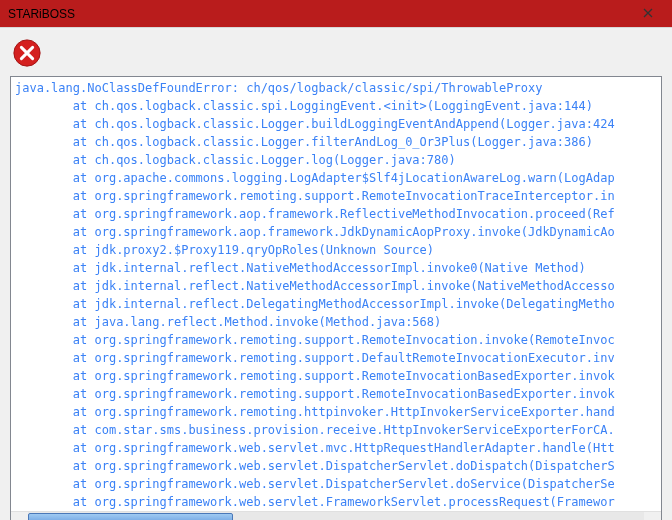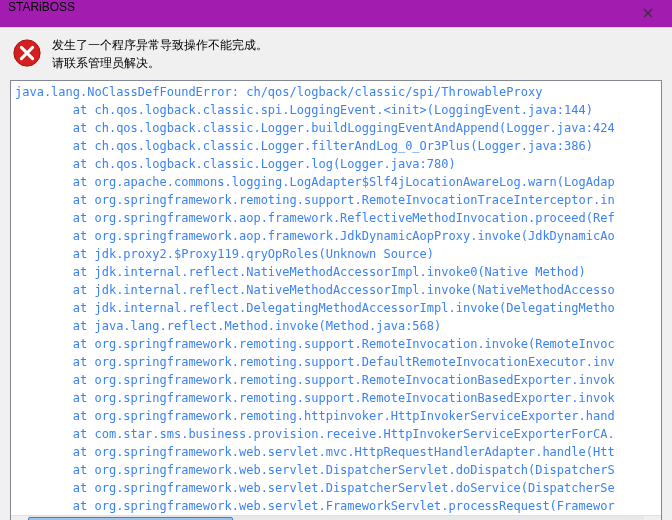--- a/index.html
+++ b/index.html
@@ -8,24 +8,24 @@
     font-family: "Microsoft YaHei", "SimSun", Arial, sans-serif;
     background: #f0f0f0;
     width: 672px;
     height: 520px;
     overflow: hidden;
     display: flex;
     flex-direction: column;
   }
   .titlebar {
     height: 28px;
-    background: #a21caf;
+    background: #b91c1c;
     border-bottom: 1px solid #d8d8d8;
     display: flex;
-    align-items: flex-start;
+    align-items: center;
     padding: 0 4px 0 8px;
     font-size: 12px;
     color: #000;
   }
   .titlebar .title-text { flex: 1; }
   .titlebar .close {
     width: 40px;
     height: 28px;
     display: flex;
     align-items: center;
@@ -124,24 +124,20 @@
 </div>
 
 <div class="body-area">
   <div class="header-row">
     <div class="error-icon">
       <svg viewBox="0 0 32 32">
         <circle cx="16" cy="16" r="14" fill="#d4201f" stroke="#a01010" stroke-width="1"></circle>
         <path d="M10 10 L22 22 M22 10 L10 22" stroke="#ffffff" stroke-width="3.2" stroke-linecap="round"></path>
       </svg>
     </div>
-    <div class="header-msg">
-      <div>发生了一个程序异常导致操作不能完成。</div>
-      <div>请联系管理员解决。</div>
-    </div>
   </div>
 
   <div class="trace-wrap">
     <div class="trace-content">java.lang.NoClassDefFoundError: ch/qos/logback/classic/spi/ThrowableProxy
         at ch.qos.logback.classic.spi.LoggingEvent.&lt;init&gt;(LoggingEvent.java:144)
         at ch.qos.logback.classic.Logger.buildLoggingEventAndAppend(Logger.java:424
         at ch.qos.logback.classic.Logger.filterAndLog_0_Or3Plus(Logger.java:386)
         at ch.qos.logback.classic.Logger.log(Logger.java:780)
         at org.apache.commons.logging.LogAdapter$Slf4jLocationAwareLog.warn(LogAdap
         at org.springframework.remoting.support.RemoteInvocationTraceInterceptor.in

